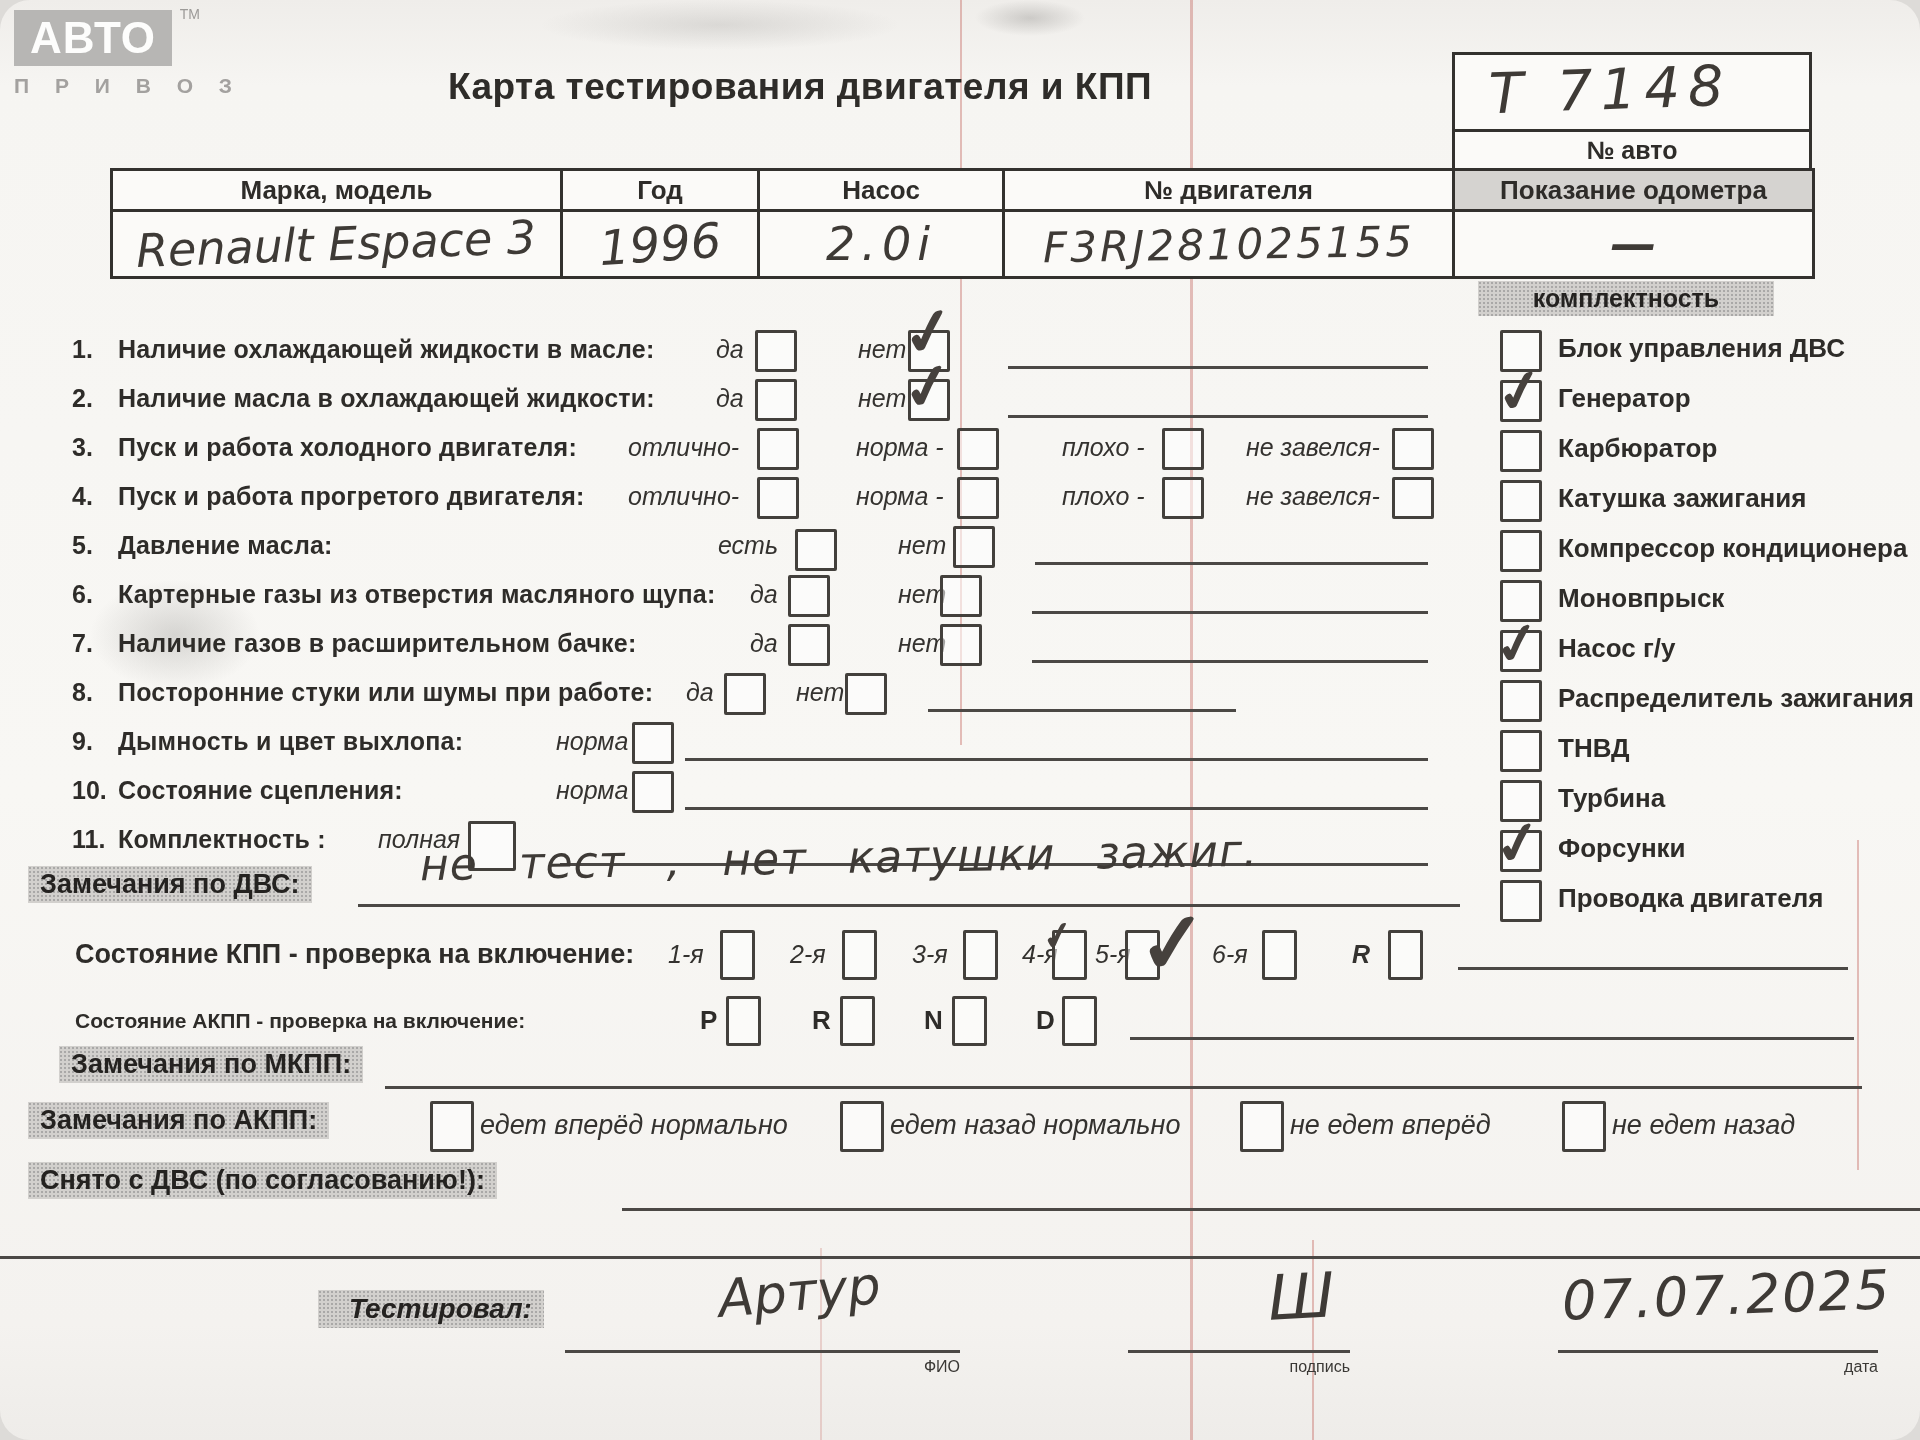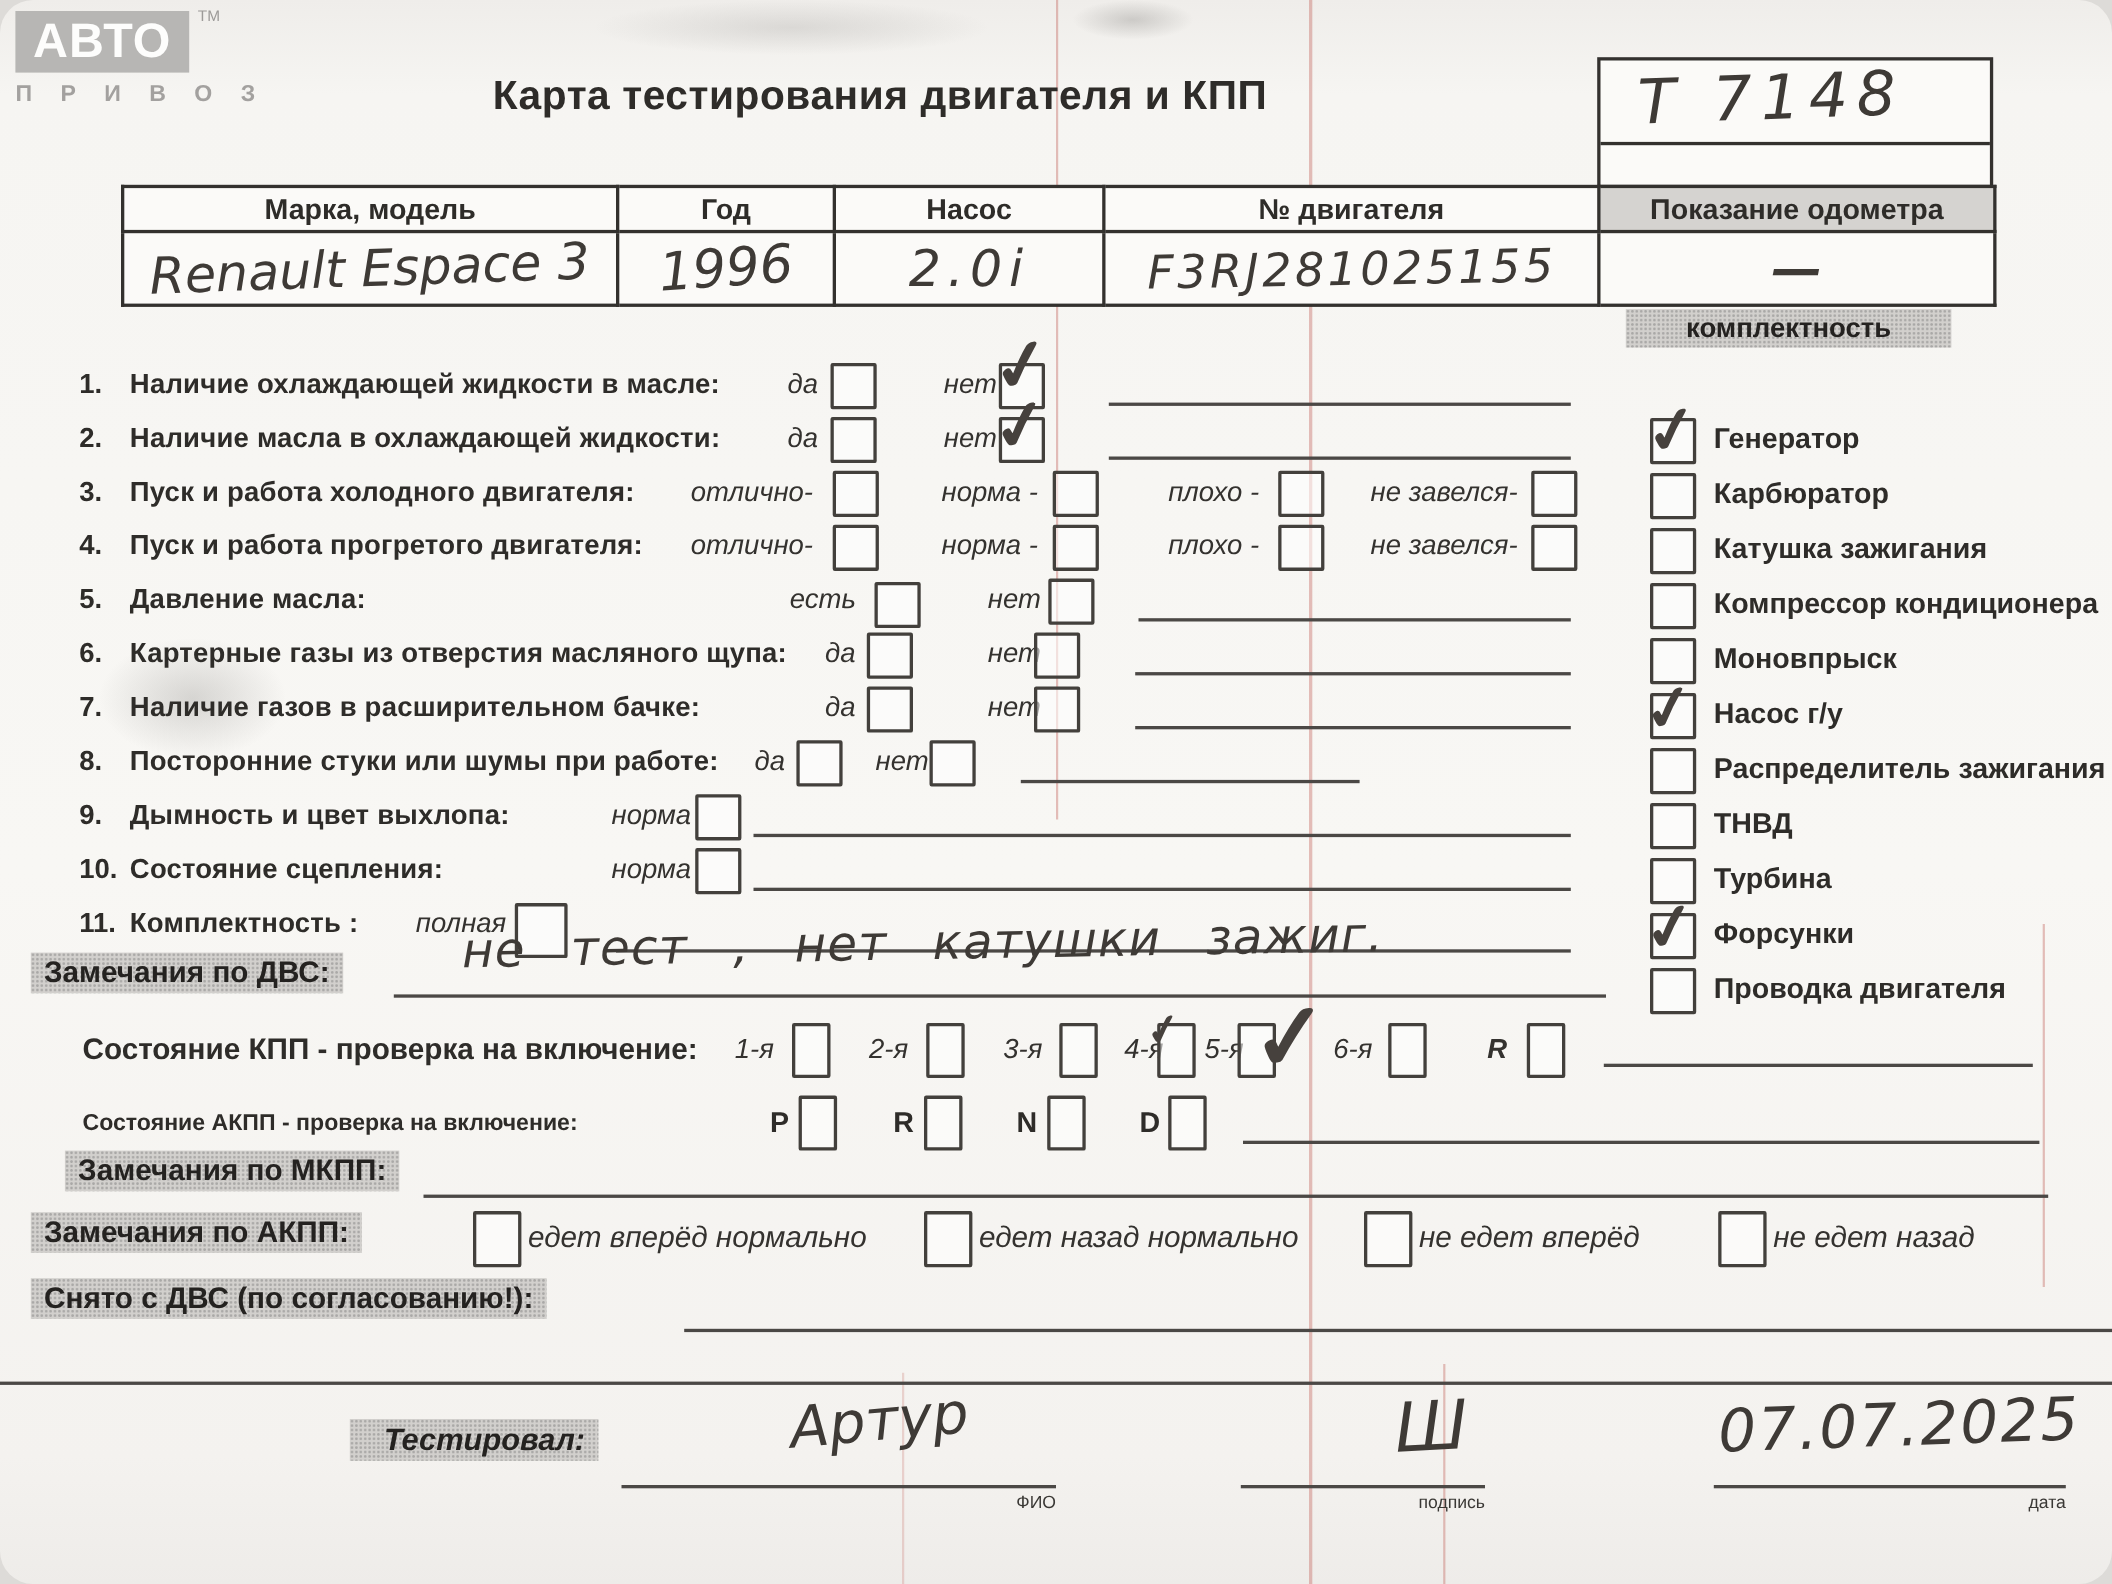--- a/index.html
+++ b/index.html
@@ -62,20 +62,21 @@
     </div>
     <div style="margin-top:8px;font-size:21px;color:#a3a19f;letter-spacing:10px;font-weight:bold;">П Р И В О З</div>
   </div>
 
   <div class="abs" style="left:310px;top:66px;width:980px;text-align:center;font-weight:bold;font-size:37px;letter-spacing:.5px;">Карта тестирования двигателя  и КПП</div>
 
   <div class="abs" style="left:1452px;top:52px;width:354px;height:113px;border:3px solid #33312e;background:#fbfaf8;">
     <div style="height:74px;border-bottom:3px solid #33312e;position:relative;">
       <span class="hand" style="position:absolute;left:34px;top:2px;font-size:56px;letter-spacing:8px;transform:rotate(-2deg);">Т 7148</span>
     </div>
+    <div style="height:36px;text-align:center;font-weight:bold;font-size:25px;line-height:36px;">№ авто</div>
   </div>
 
   <table class="vtable abs" style="left:110px;top:168px;width:1702px;">
     <colgroup>
         <col style="width:450px">
         <col style="width:197px">
         <col style="width:245px">
         <col style="width:450px">
         <col style="width:360px">
       </colgroup>
@@ -92,20 +93,24 @@
       <td><span class="hand" style="font-size:48px;transform:rotate(-4deg);">1996</span></td>
       <td><span class="hand" style="font-size:46px;letter-spacing:6px;">2.0i</span></td>
       <td><span class="hand" style="font-size:42px;letter-spacing:3px;transform:rotate(-1deg);white-space:nowrap;">F3RJ281025155</span></td>
       <td><span class="hand" style="font-size:46px;font-weight:bold;">—</span></td>
     </tr>
   </tbody>
     </table>
 
   <div class="abs chip" style="left:1478px;top:281px;width:272px;text-align:center;font-size:25px;">комплектность</div>
 
+  <div class="kit-item" style="top:325px;">
+      <span class="cb"></span>
+      <span class="kit-lbl">Блок управления ДВС</span>
+    </div>
   <div class="kit-item" style="top:375px;">
       <span class="cb"></span>
       <span class="check" style="left:-4px;top:-18px;font-size:58px;">✓</span>
       <span class="kit-lbl">Генератор</span>
     </div>
   <div class="kit-item" style="top:425px;">
       <span class="cb"></span>
       <span class="kit-lbl">Карбюратор</span>
     </div>
   <div class="kit-item" style="top:475px;">

